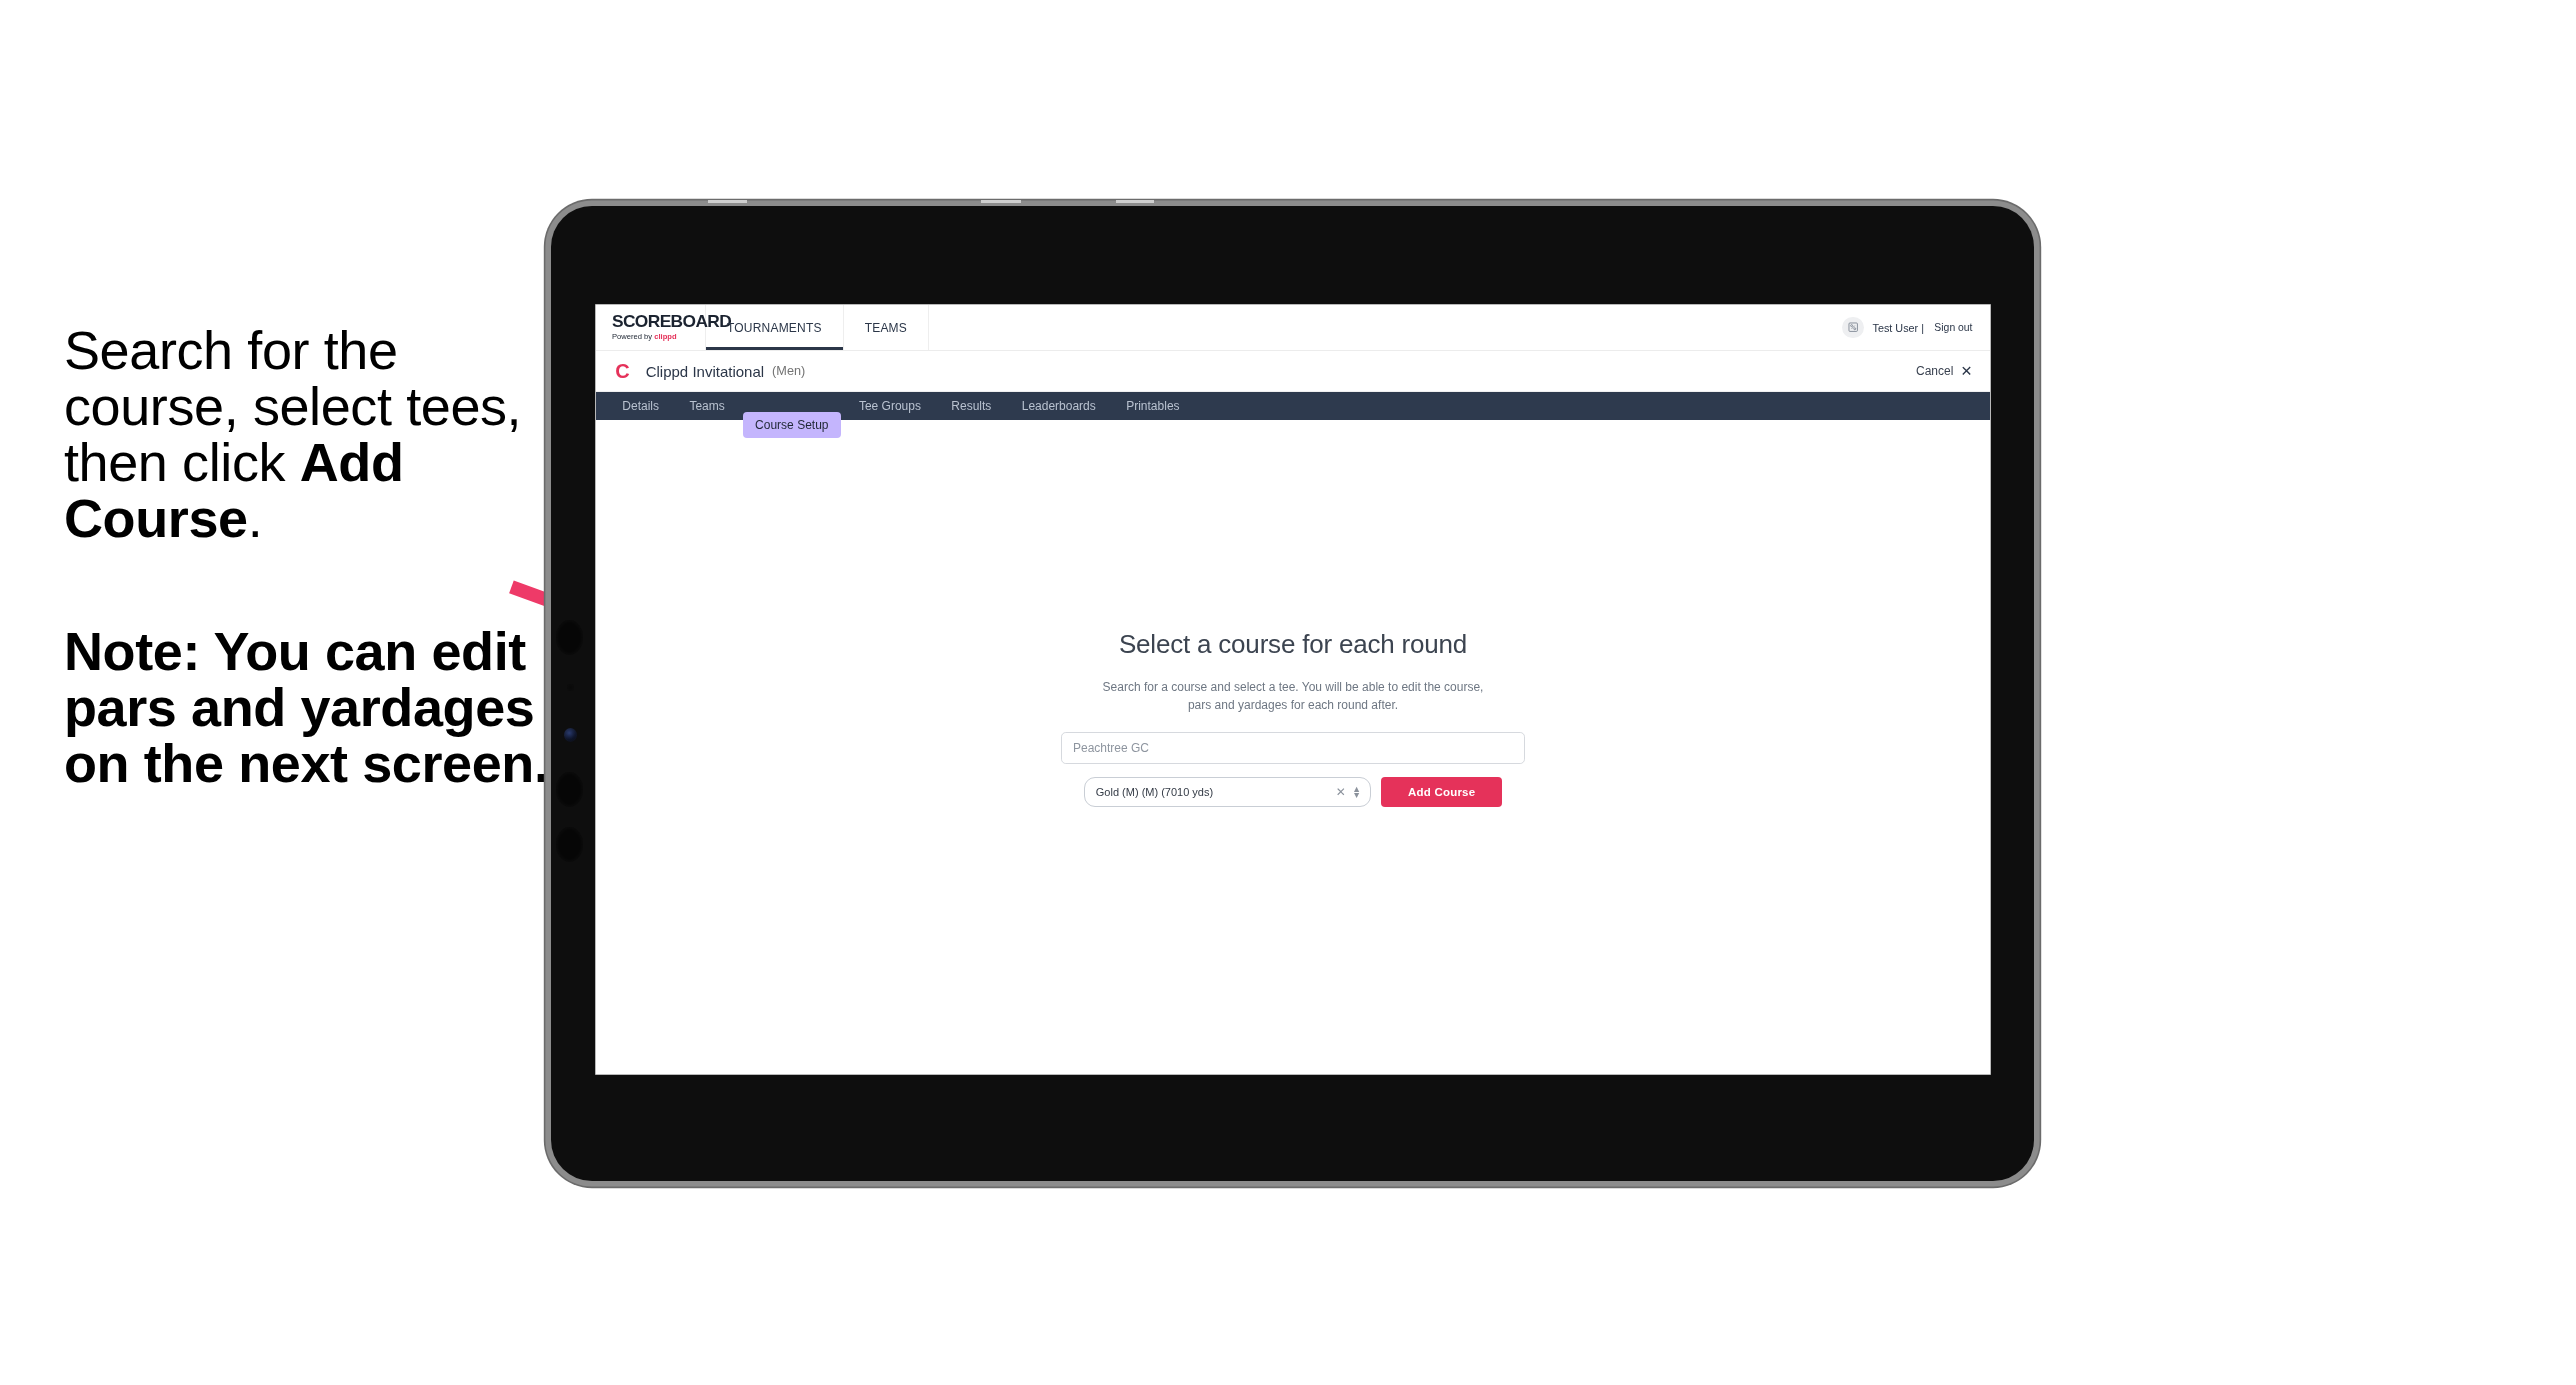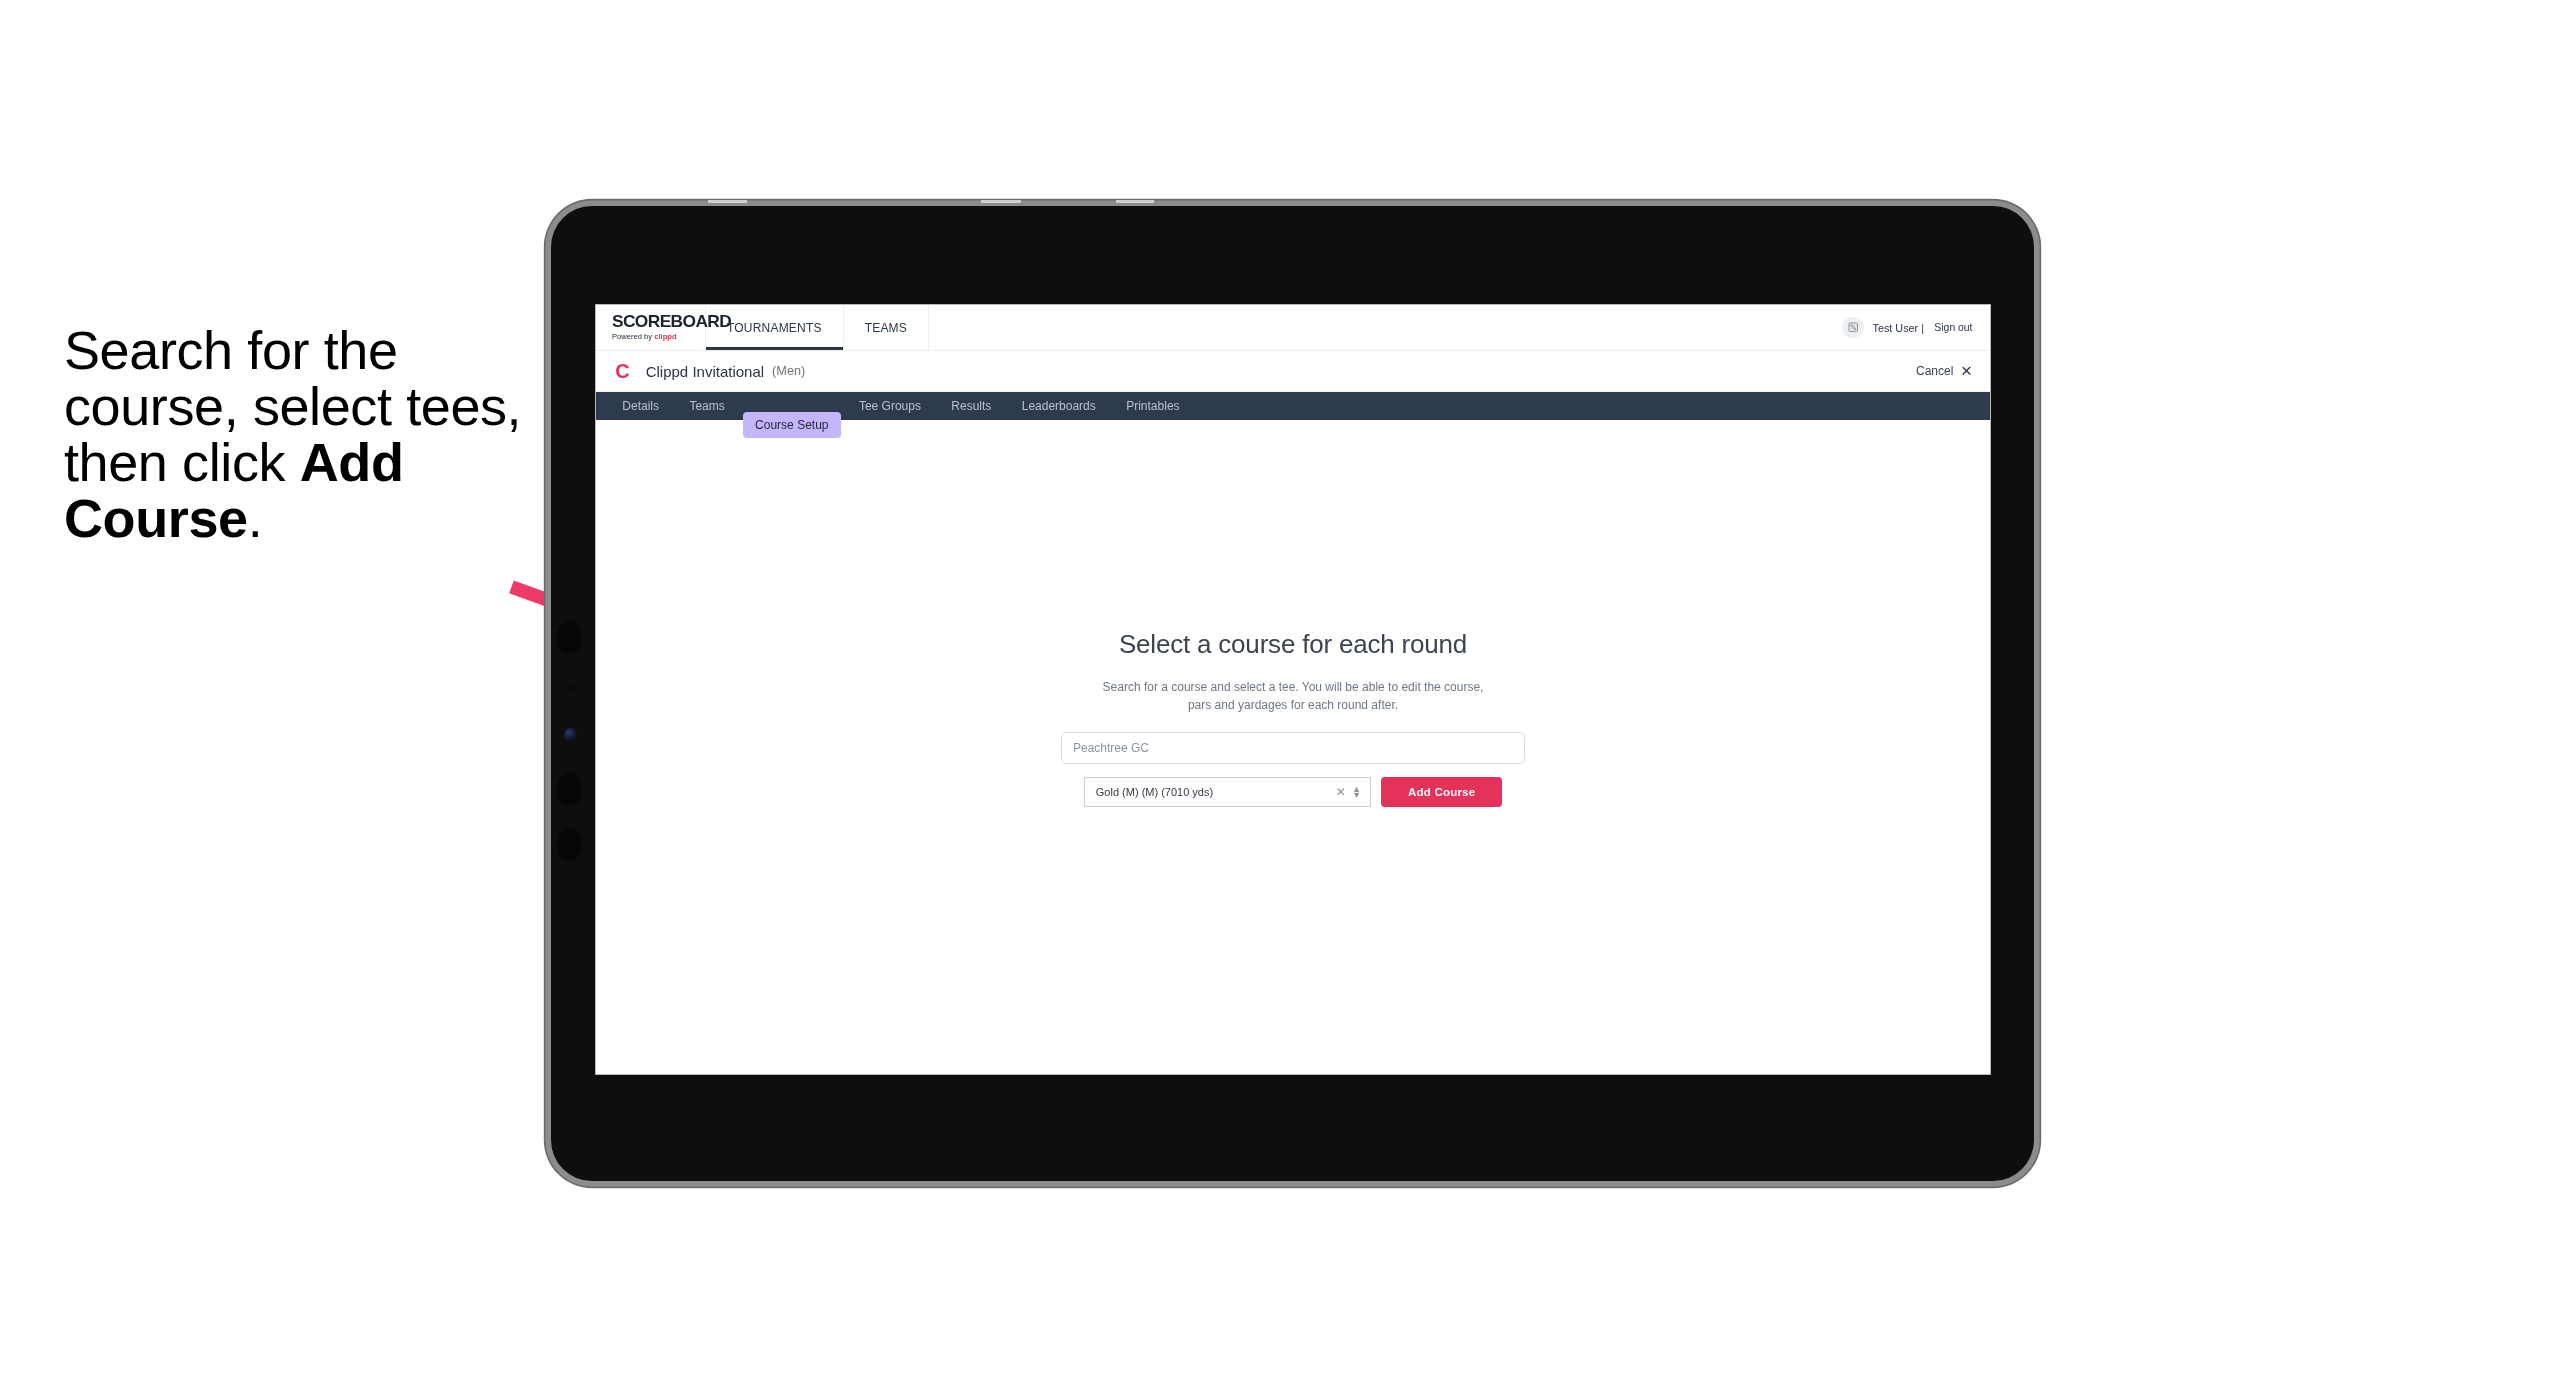--- a/index.html
+++ b/index.html
@@ -286,21 +286,21 @@
   #tee-row {
     display: flex;
     align-items: center;
     gap: 10.4px;
     margin-top: 13.5px;
   }
   #tee-select-wrap {
     width: 287px;
     height: 30px;
     border: 0.8px solid #c9ced5;
-    border-radius: 1px;
+    border-radius: 11px;
     display: flex;
     align-items: center;
     padding: 0 8.8px 0 11px;
     background: #ffffff;
     cursor: pointer;
   }
   #tee-select-value {
     flex: 1;
     font-size: 11px;
     color: #343b46;
@@ -334,20 +334,21 @@
     font-family: "Liberation Sans", sans-serif;
     cursor: pointer;
     letter-spacing: 0.2px;
   }
 </style>
 </head>
 <body>
 
 <div id="callout-text">
   <div class="callout-para first"><span>Search for the course, select tees, then click </span><span class="bold-inline">Add Course</span><span>.</span></div>
+  <div class="callout-para second">Note: You can edit pars and yardages on the next screen.</div>
 </div>
 
 <svg id="arrow-annotation" viewBox="0 0 780 340">
   <line x1="42" y1="36" x2="690" y2="272" stroke="#EE3A68" stroke-width="17" stroke-linecap="butt"></line>
   <polygon points="646,248 742,296 660,328" fill="#EE3A68"></polygon>
 </svg>
 
 <div id="tablet-device">
 
   <div class="bezel-dot" id="bezel-speaker-top"></div>

